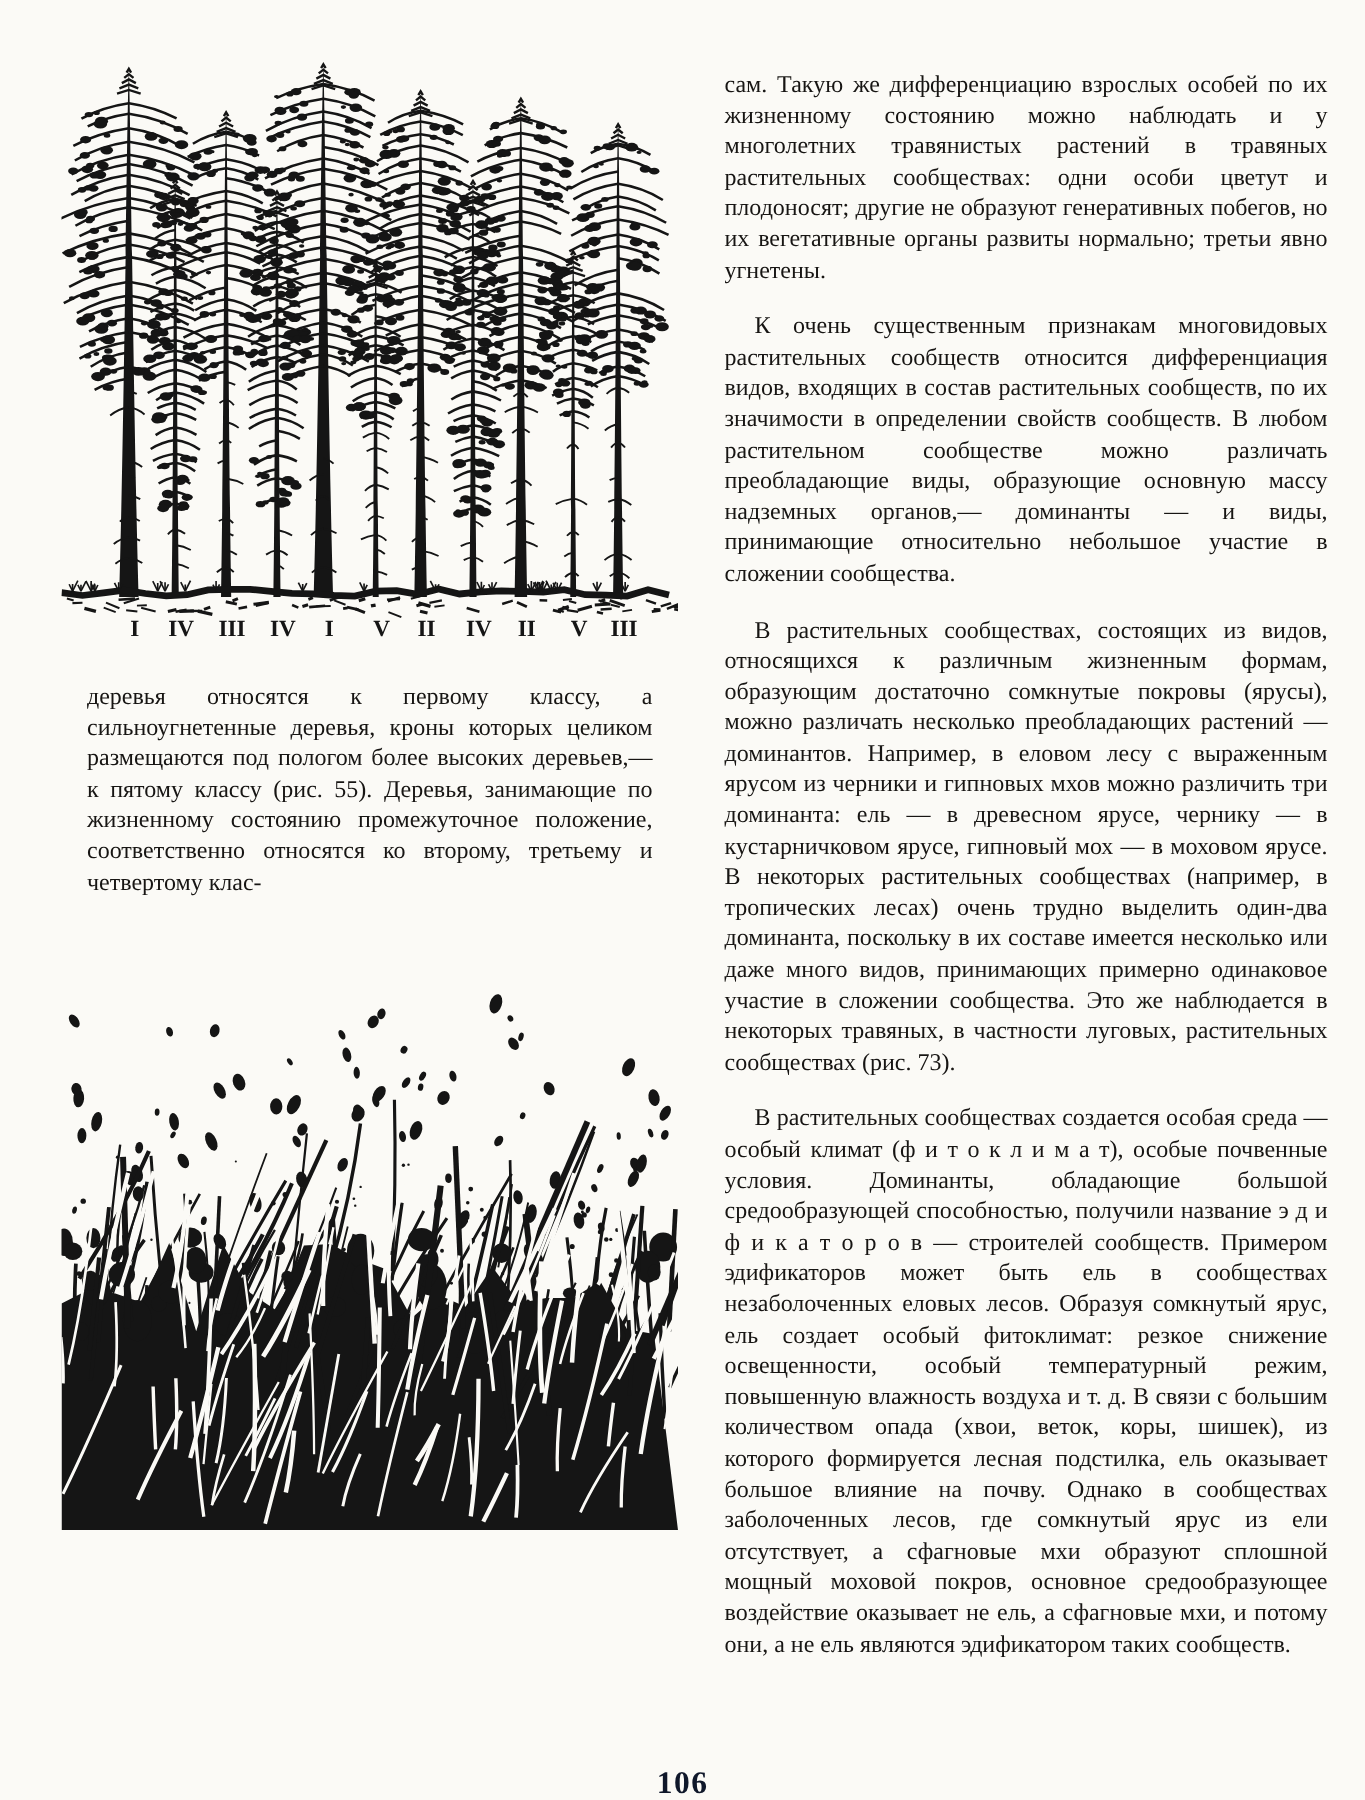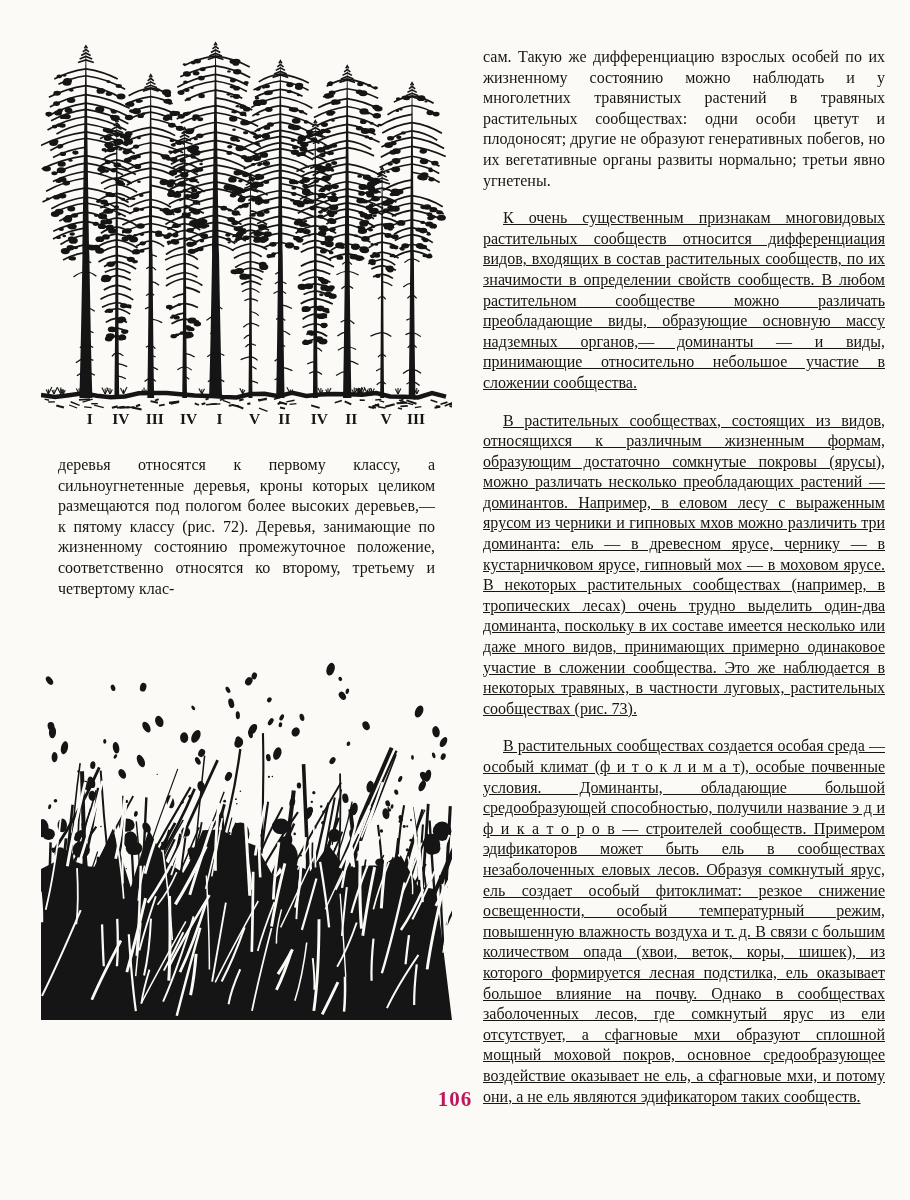--- a/index.html
+++ b/index.html
@@ -23,30 +23,30 @@
     text-align:justify;
     margin-top:9px;
     color:#1a1815;
   }
   .body-text{
     font-size:16px;line-height:20.6px;
     text-align:justify;
     margin:17px;
     color:#171513;
   }
-  .indent{text-indent:20px;text-decoration:underline;}
+  .indent{text-indent:20px;}
   .left-par{margin-top:26px;}
   .fig-bottom{margin-top:30px;}
   .page-number{
     position:absolute;
-    left:0;top:1087px;width:910px;
+    left:0;top:1176px;width:910px;
     text-align:center;
     font-size:21px;font-weight:bold;
     letter-spacing:1px;
-    color:#be185d;
+    color:#0f172a;
   }
 </style>
 </head>
 <body>
 
 <div class="page">
   <div class="columns">
 
     <div class="col-left">
       <figure>
@@ -1705,21 +1705,21 @@
             <text x="179" y="395" text-anchor="middle" font-family="Liberation Serif, serif" font-size="15.5" font-weight="bold" fill="#151515">I</text>
             <text x="214" y="395" text-anchor="middle" font-family="Liberation Serif, serif" font-size="15.5" font-weight="bold" fill="#151515">V</text>
             <text x="244" y="395" text-anchor="middle" font-family="Liberation Serif, serif" font-size="15.5" font-weight="bold" fill="#151515">II</text>
             <text x="279" y="395" text-anchor="middle" font-family="Liberation Serif, serif" font-size="15.5" font-weight="bold" fill="#151515">IV</text>
             <text x="311" y="395" text-anchor="middle" font-family="Liberation Serif, serif" font-size="15.5" font-weight="bold" fill="#151515">II</text>
             <text x="346" y="395" text-anchor="middle" font-family="Liberation Serif, serif" font-size="15.5" font-weight="bold" fill="#151515">V</text>
             <text x="376" y="395" text-anchor="middle" font-family="Liberation Serif, serif" font-size="15.5" font-weight="bold" fill="#151515">III</text>
           </svg>
       </figure>
 
-      <p class="body-text left-par">деревья относятся к первому классу, а сильноугнетенные деревья, кроны которых целиком размещаются под пологом более высоких деревьев,— к пятому классу (рис. 72). Деревья, занимающие по жизненному состоянию промежуточное положение, соответственно относятся ко второму, третьему и четвертому клас-</p>
+      <p class="body-text left-par">деревья относятся к первому классу, а сильноугнетенные деревья, кроны которых целиком размещаются под пологом более высоких деревьев,— к пятому классу (рис. 55). Деревья, занимающие по жизненному состоянию промежуточное положение, соответственно относятся ко второму, третьему и четвертому клас-</p>
 
       <figure class="fig-bottom">
         <svg id="fig73" width="411" height="391" viewBox="0 0 412 392">
             <ellipse cx="396.0" cy="103.0" rx="3.7" ry="5.7" transform="rotate(-11 396.0 103.0)" fill="#151515"></ellipse>
             <ellipse cx="37.2" cy="207.5" rx="3.7" ry="5.6" transform="rotate(31 37.2 207.5)" fill="#151515"></ellipse>
             <ellipse cx="360.7" cy="189.7" rx="2.1" ry="3.2" transform="rotate(-14 360.7 189.7)" fill="#151515"></ellipse>
             <ellipse cx="313.9" cy="180.5" rx="3.6" ry="6.3" transform="rotate(11 313.9 180.5)" fill="#151515"></ellipse>
             <ellipse cx="187.4" cy="61.0" rx="2.0" ry="3.4" transform="rotate(-28 187.4 61.0)" fill="#151515"></ellipse>
             <ellipse cx="118.6" cy="92.7" rx="4.0" ry="5.8" transform="rotate(-20 118.6 92.7)" fill="#151515"></ellipse>
             <ellipse cx="8.7" cy="178.2" rx="1.5" ry="2.5" transform="rotate(14 8.7 178.2)" fill="#151515"></ellipse>

